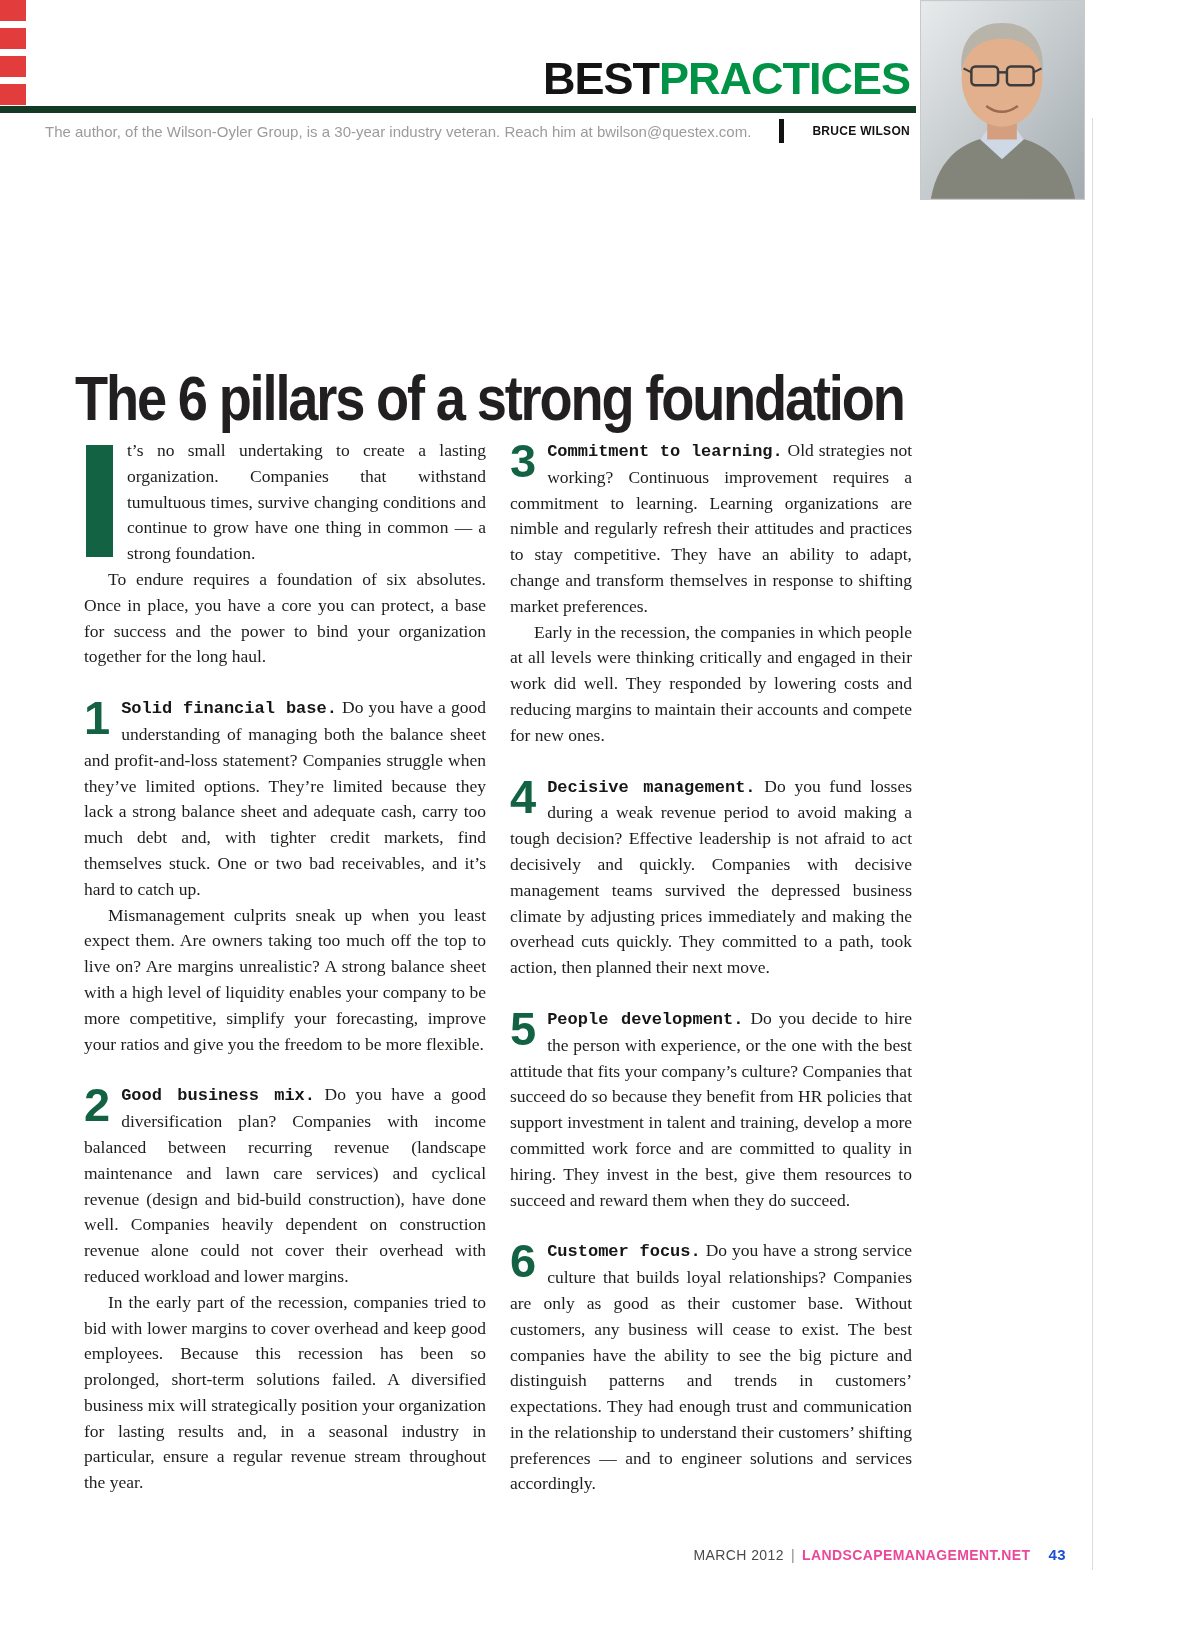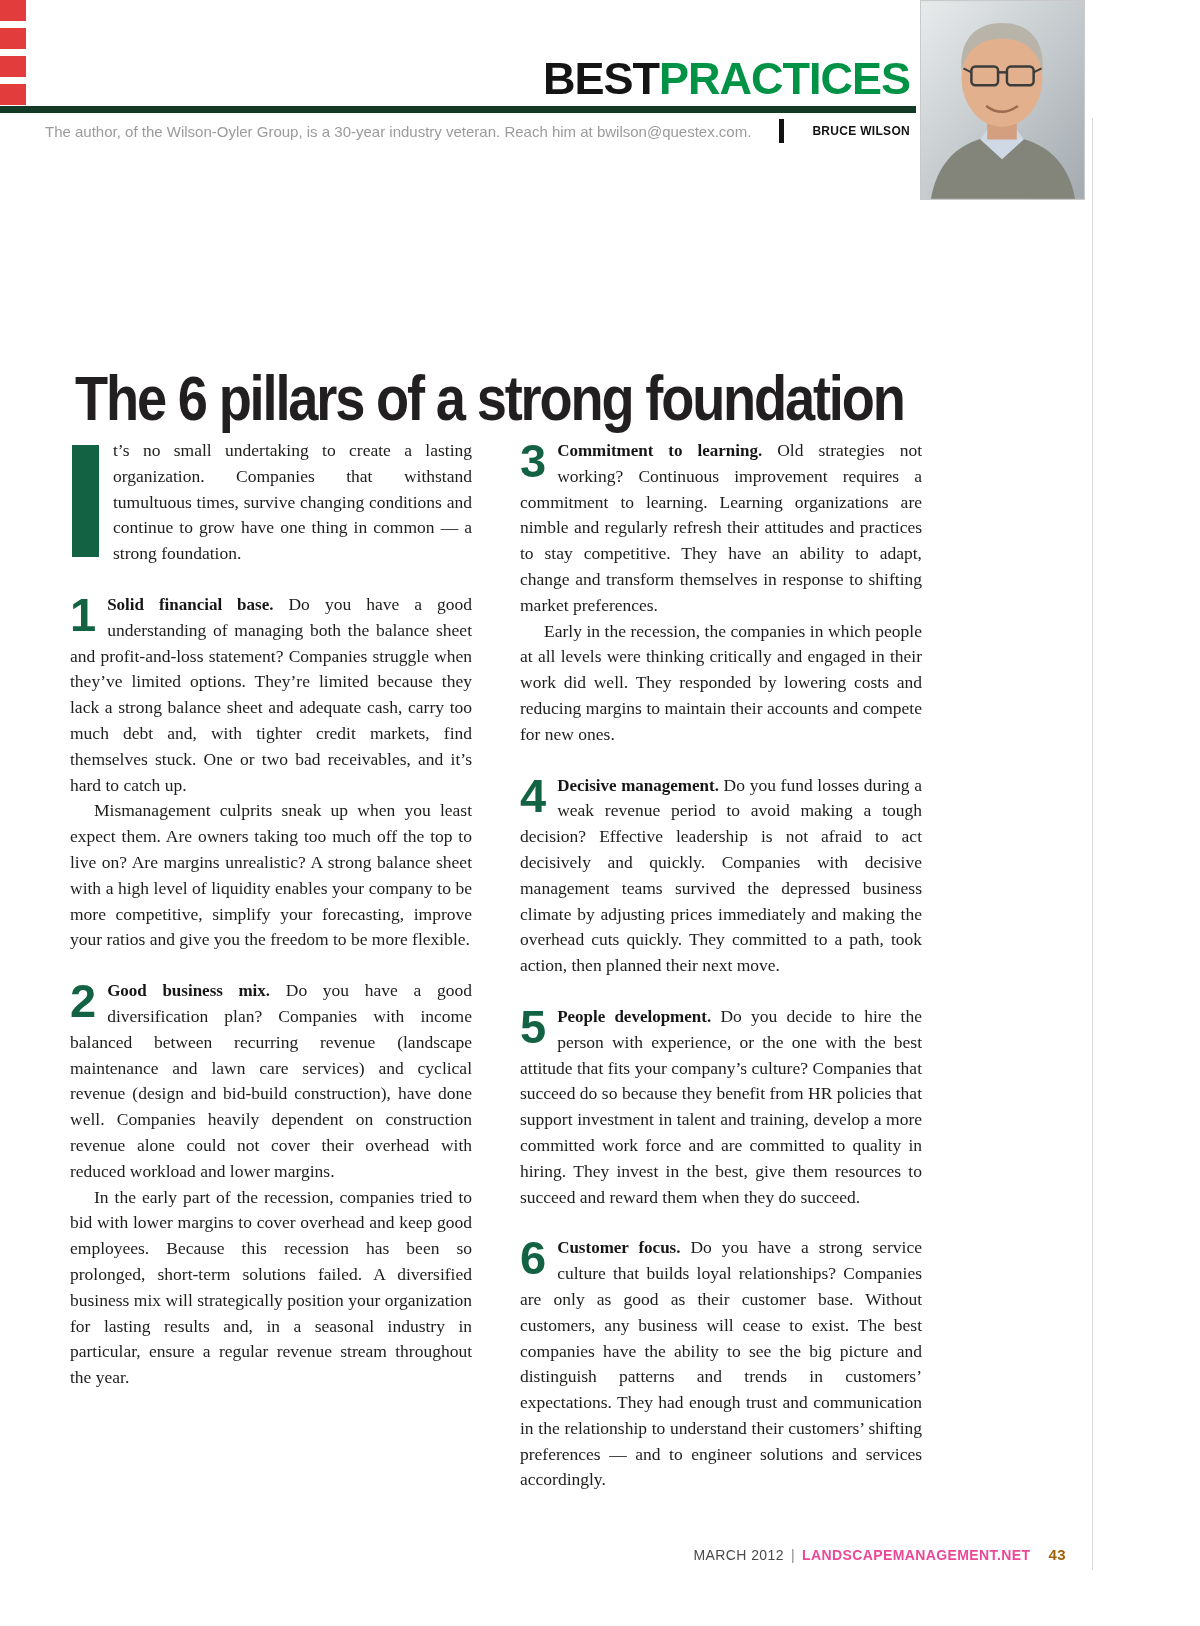--- a/index.html
+++ b/index.html
@@ -59,22 +59,22 @@
   .page-title {
     position: absolute; left: 75px; top: 320px; width: 1130px;
     font-family: "Liberation Sans", sans-serif;
     font-weight: 700; font-size: 63px; letter-spacing: -2.5px;
     color: #221f20; white-space: nowrap;
     transform: scaleX(.86); transform-origin: left center;
   }
 
   
   .columns {
-    position: absolute; left: 70px; top: 438px; width: 836px;
-    display: flex; gap: 48px;
+    position: absolute; left: 84px; top: 438px; width: 836px;
+    display: flex; gap: 24px;
   }
   .col { width: 402px; flex: 0 0 402px; }
 
   .body-p {
     font-size: 17.5px; line-height: 25.8px; text-align: justify; margin: 0;
   }
   .body-p.indent { text-indent: 24px; }
 
   .dropcap-block {
     float: left; width: 27px; height: 112px;
@@ -86,35 +86,35 @@
   .col .section:first-child { margin-top: 0; }
 
   .sec-num {
     float: left;
     font-family: "Liberation Sans", sans-serif;
     font-weight: 700; font-size: 47px; line-height: 40px;
     color: var(--dark-green, #0d6a3f);
     margin: 3px 11px 0 0;
   }
   .sec-lead {
-    font-family: Liberation Serif, serif;
+    font-family: Liberation Mono, monospace;
     font-weight: 700; font-size: 17px; color: #161616;
   }
 
   
   .footer {
     position: absolute; left: 0; top: 1546px; width: 1066px;
     text-align: right;
     font-family: "Liberation Sans", sans-serif;
     font-size: 14px; color: #4a4a4a; letter-spacing: .4px;
     white-space: nowrap;
   }
   .footer .sep { margin: 0 7px; color: #8a8a8a; }
   .footer .site { font-weight: 700; color: #ec4899; }
-  .footer .pagenum { font-weight: 700; color: #a16207; font-size: 15px; margin-left: 18px; text-align: center; }
+  .footer .pagenum { font-weight: 700; color: #1d4ed8; font-size: 15px; margin-left: 18px; text-align: center; }
 </style>
 </head>
 <body>
 
 <div class="corner-stripes"></div>
 
 <div class="masthead">
   <span class="best">BEST</span><span class="practices">PRACTICES</span>
 </div>
 
@@ -153,20 +153,21 @@
 
 <h1 class="page-title">The 6 pillars of a strong foundation</h1>
 
 <div class="columns">
 
   <div class="col">
     <p class="body-p">
       <span class="dropcap-block"></span>
       <span>t’s no small undertaking to create a lasting organization. Companies that withstand tumultuous times, survive changing conditions and continue to grow have one thing in common — a strong foundation.</span>
     </p>
+    <p class="body-p indent">To endure requires a foundation of six absolutes. Once in place, you have a core you can protect, a base for success and the power to bind your organization together for the long haul.</p>
 
     <div class="section">
       <p class="body-p">
         <span class="sec-num">1</span>
         <span class="sec-lead">Solid financial base.</span>
         <span>Do you have a good understanding of managing both the balance sheet and profit-and-loss statement? Companies struggle when they’ve limited options. They’re limited because they lack a strong balance sheet and adequate cash, carry too much debt and, with tighter credit markets, find themselves stuck. One or two bad receivables, and it’s hard to catch up.</span>
       </p>
       <p class="body-p indent">Mismanagement culprits sneak up when you least expect them. Are owners taking too much off the top to live on? Are margins unrealistic? A strong balance sheet with a high level of liquidity enables your company to be more competitive, simplify your forecasting, improve your ratios and give you the freedom to be more flexible.</p>
     </div>
 

